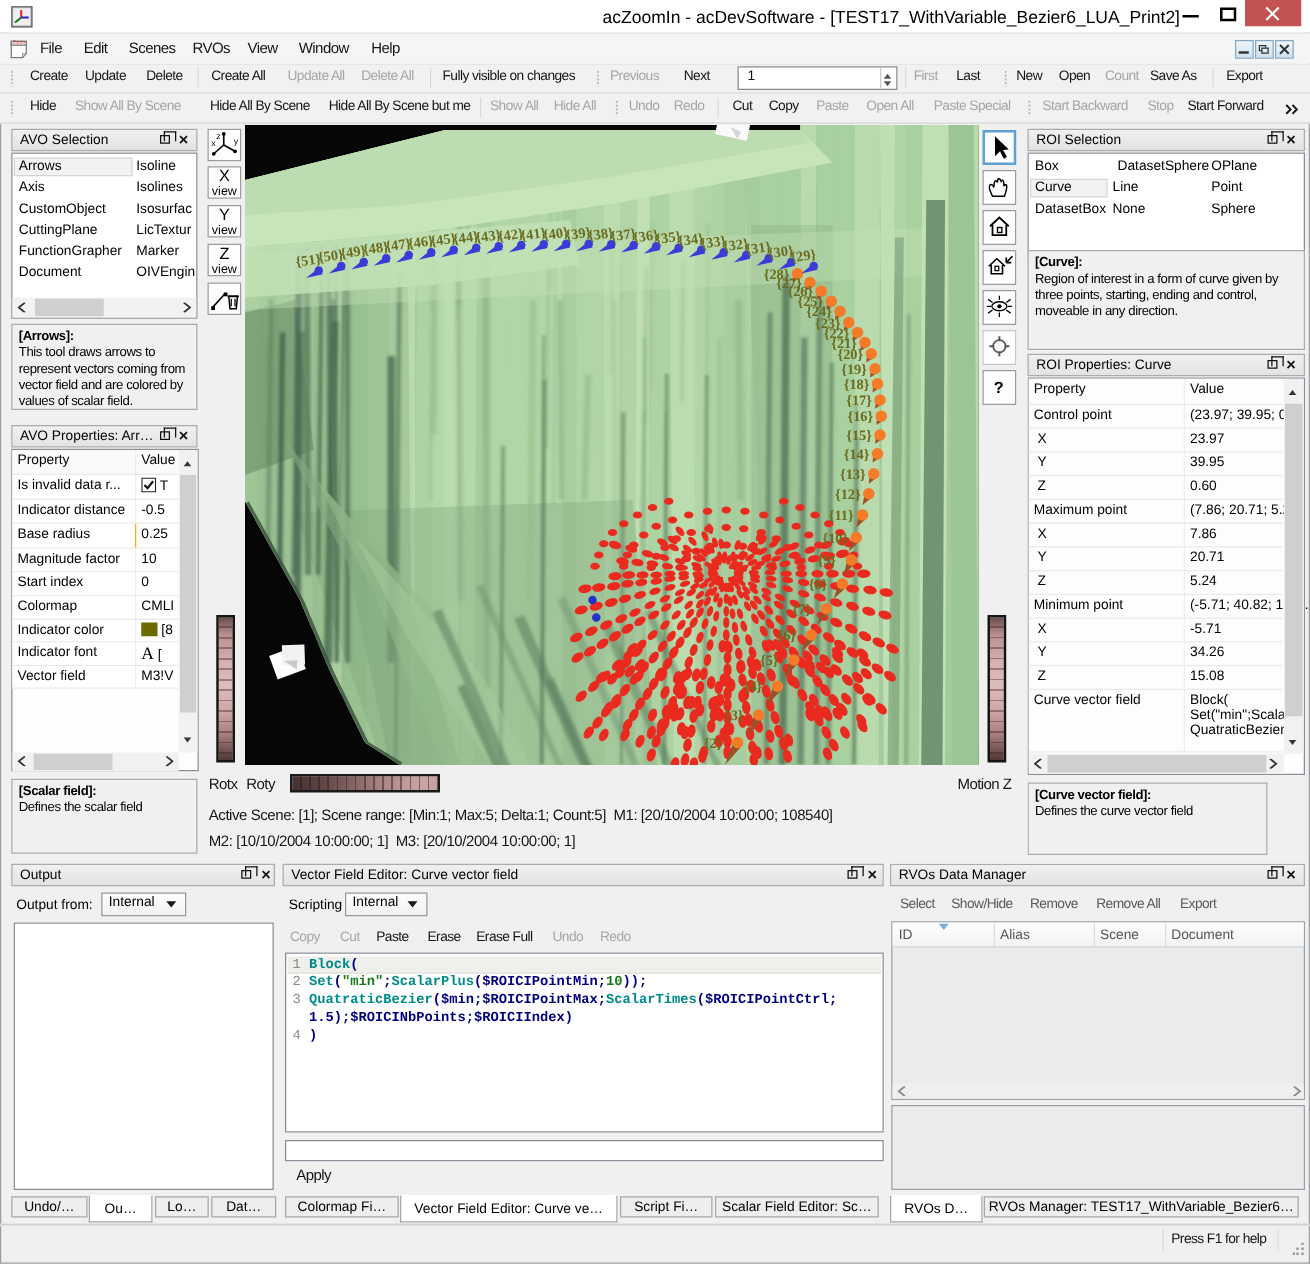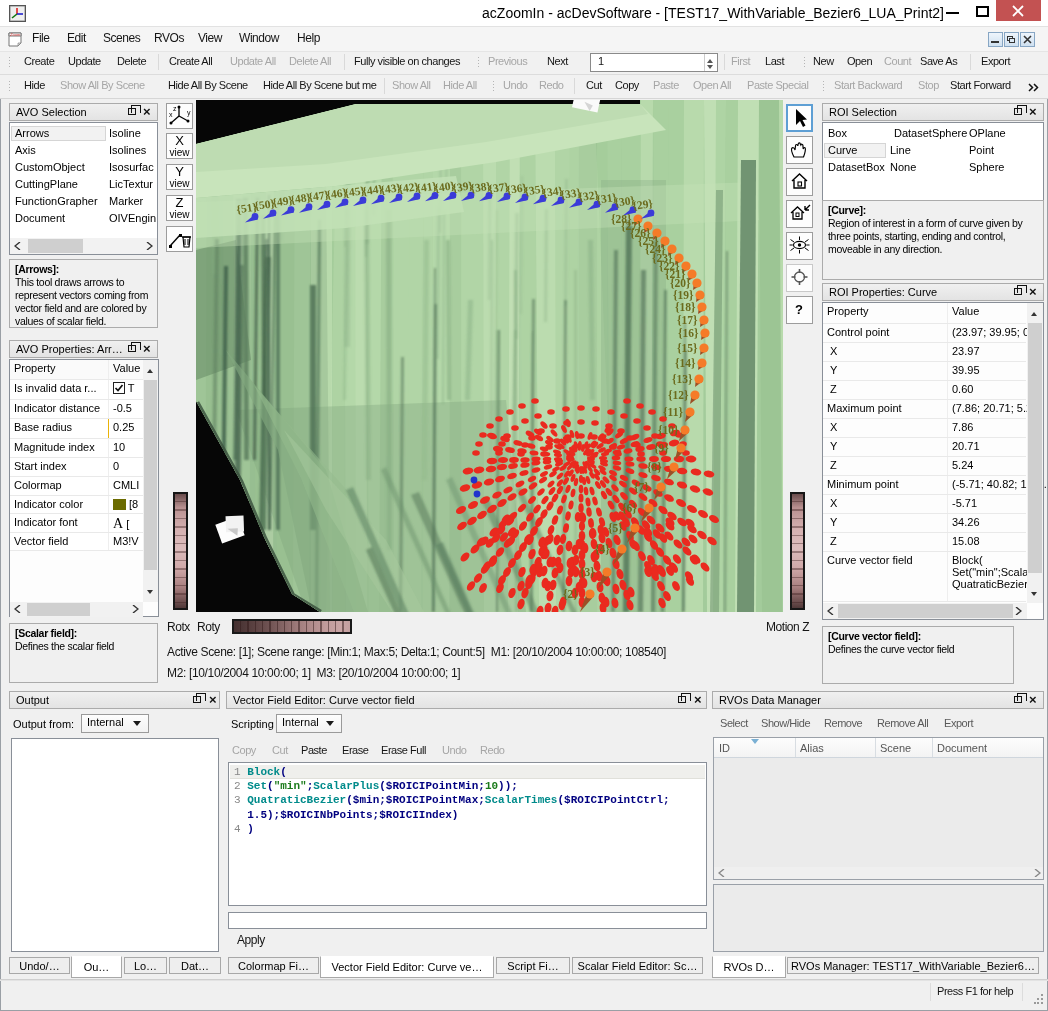--- a/index.html
+++ b/index.html
@@ -175,21 +175,21 @@
     </div>
 <div class="trow tbl" style="height:19px;background:#fff">
       <div class="tc1" style="width:99px;border-right:1px solid #eee">Indicator distance</div>
       <div class="tc2">-0.5</div>
     </div>
 <div class="trow tbl" style="height:20px;background:#fff">
       <div class="tc1" style="width:99px;border-right:1px solid #eab308">Base radius</div>
       <div class="tc2">0.25</div>
     </div>
 <div class="trow tbl" style="height:19px;background:#fff">
-      <div class="tc1" style="width:99px;border-right:1px solid #eee">Magnitude index</div>
+      <div class="tc1" style="width:99px;border-right:1px solid #eee">Magnitude factor</div>
       <div class="tc2">10</div>
     </div>
 <div class="trow tbl" style="height:19px;background:#fff">
       <div class="tc1" style="width:99px;border-right:1px solid #eee">Start index</div>
       <div class="tc2">0</div>
     </div>
 <div class="trow tbl" style="height:19px;background:#fff">
       <div class="tc1" style="width:99px;border-right:1px solid #eee">Colormap</div>
       <div class="tc2">CMLI</div>
     </div>

